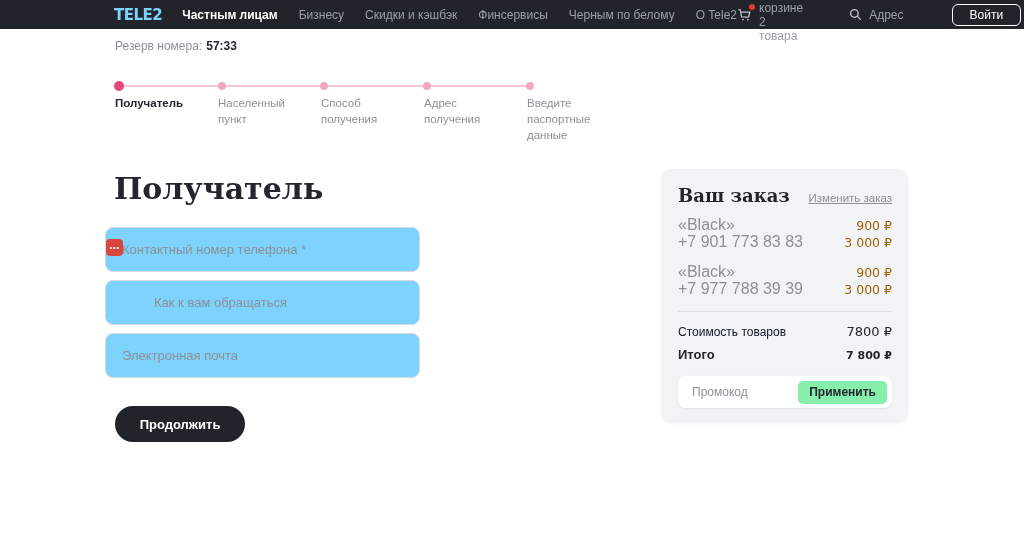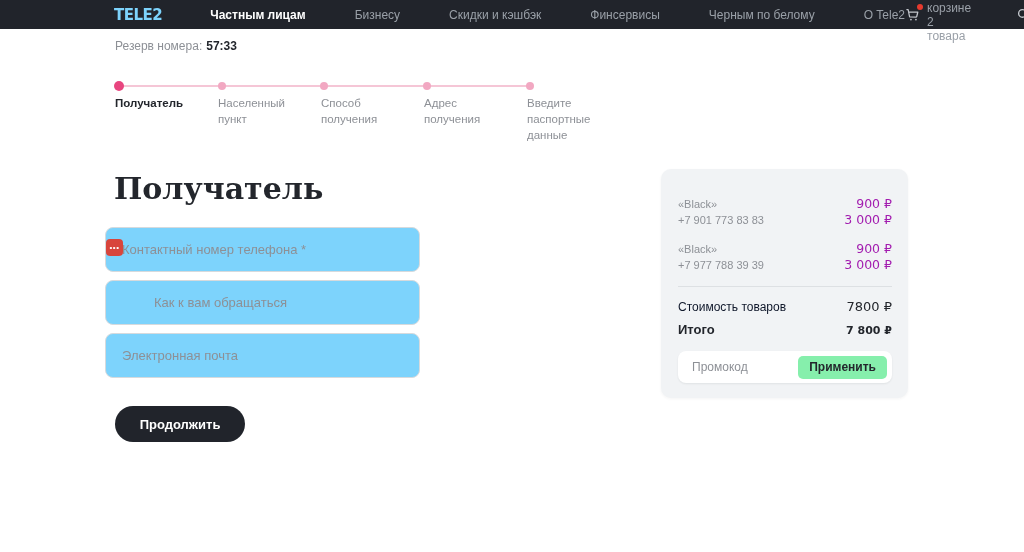--- a/index.html
+++ b/index.html
@@ -15,21 +15,21 @@
   
   .topbar {
     position: absolute; top:0; left:0; width:1024px; height:29px;
     background:#21242b; display:flex; align-items:center; padding-left:114px;
   }
   .logo {
     color:#7dd3fc; font-weight:700; font-size:15px; letter-spacing:-0.5px;
     font-family:"DejaVu Sans", sans-serif; cursor:pointer;
   }
   .nav { display:flex; gap:21px; margin-left:20px; }
-  .nav-item { color:#9aa0a8; font-size:12px; cursor:pointer; white-space:nowrap;margin-left:28px; }
+  .nav-item { color:#9aa0a8; font-size:12px; cursor:pointer; white-space:nowrap; }
   .nav-item.active { color:#ffffff; font-weight:700; }
   .hdr-right { margin-left:auto; display:flex; align-items:center; margin-right:112px; }
   .cart-link, .search-link { display:flex; align-items:center; gap:7px; color:#9aa0a8; font-size:12px; cursor:pointer; }
   .search-link { margin-left:46px; }
   .icon-wrap { position:relative; display:flex; align-items:center; }
   .badge-dot { position:absolute; top:-3px; right:-3px; width:6px; height:6px; border-radius:50%; background:#e63a2e; }
   .login-btn {
     margin-left:48px; background:transparent; border:1.5px solid #ffffff; color:#ffffff;
     border-radius:6px; font-size:12px; font-family:inherit; padding:0 17px; height:22px;
     display:flex; align-items:center; cursor:pointer;
@@ -74,22 +74,22 @@
   .order-card {
     position:absolute; left:661px; top:169px; width:247px;
     background:#f1f3f5; border-radius:10px; padding:16px 16px 15px 17px;
     box-shadow:0 1px 3px rgba(31,34,41,0.05);
   }
   .card-head { display:flex; justify-content:space-between; align-items:baseline; }
   .card-title { font-family:"DejaVu Serif", serif; font-weight:700; font-size:18px; color:#23262c; }
   .edit-link { font-size:11.5px; color:#8d9096; text-decoration:underline; cursor:pointer; }
   .order-item { margin-top:11px; }
   .row { display:flex; justify-content:space-between; align-items:baseline; line-height:16px; }
-  .i-name { color:#8d9096; font-size:11px; }
-  .i-price { color:#a21caf; font-size:12.5px; font-family:"DejaVu Sans", sans-serif; }
+  .i-name { color:#8d9096; font-size:16px; }
+  .i-price { color:#a16207; font-size:12.5px; font-family:"DejaVu Sans", sans-serif; }
   .divider { height:1px; background:#dde0e3; margin-top:13px; }
   .summary { margin-top:12px; }
   .s-label { color:#0f172a; font-size:12px; }
   .s-value { color:#23262c; font-size:13px; font-family:"DejaVu Sans", sans-serif; }
   .total { margin-top:7px; }
   .t-label { color:#23262c; font-size:13px; font-weight:700; }
   .t-value { color:#23262c; font-size:11px; font-weight:700; font-family:"DejaVu Sans", sans-serif; }
   .promo-box {
     margin-top:12px; height:32px; background:#fff; border-radius:8px;
     display:flex; align-items:center; box-shadow:0 1px 2px rgba(31,34,41,0.08);
@@ -130,21 +130,21 @@
       </span>
       <span>В корзине 2 товара</span>
     </div>
     <div class="search-link">
       <span class="icon-wrap">
         <svg width="13" height="13" viewBox="0 0 24 24" fill="none" stroke="#c3c7cd" stroke-width="2.5" stroke-linecap="round">
           <circle cx="10" cy="10" r="7"></circle>
           <line x1="15.5" y1="15.5" x2="21" y2="21"></line>
         </svg>
       </span>
-      <span>Скидки</span>
+      <span>Адрес</span>
     </div>
     <button class="login-btn">Войти</button>
   </div>
 </div>
 
 <div class="reserve">
   <span>Резерв номера:</span><b>57:33</b>
 </div>
 
 <div class="stepper">
@@ -164,20 +164,24 @@
 <h1 class="page-title">Получатель</h1>
 
 <span class="ext-icon"></span>
 <input class="field" style="top: 227px;" type="text" placeholder="Контактный номер телефона *">
 <input class="field" style="top: 280px; padding-left: 48px;" type="text" placeholder="Как к вам обращаться">
 <input class="field" style="top: 333px;" type="text" placeholder="Электронная почта">
 
 <button class="continue-btn">Продолжить</button>
 
 <div class="order-card">
+  <div class="card-head">
+    <span class="card-title">Ваш заказ</span>
+    <span class="edit-link">Изменить заказ</span>
+  </div>
 
   <div class="order-item">
     <div class="row">
       <span class="i-name">«Black»</span>
       <span class="i-price">900 ₽</span>
     </div>
     <div class="row">
       <span class="i-name">+7 901 773 83 83</span>
       <span class="i-price">3 000 ₽</span>
     </div>

